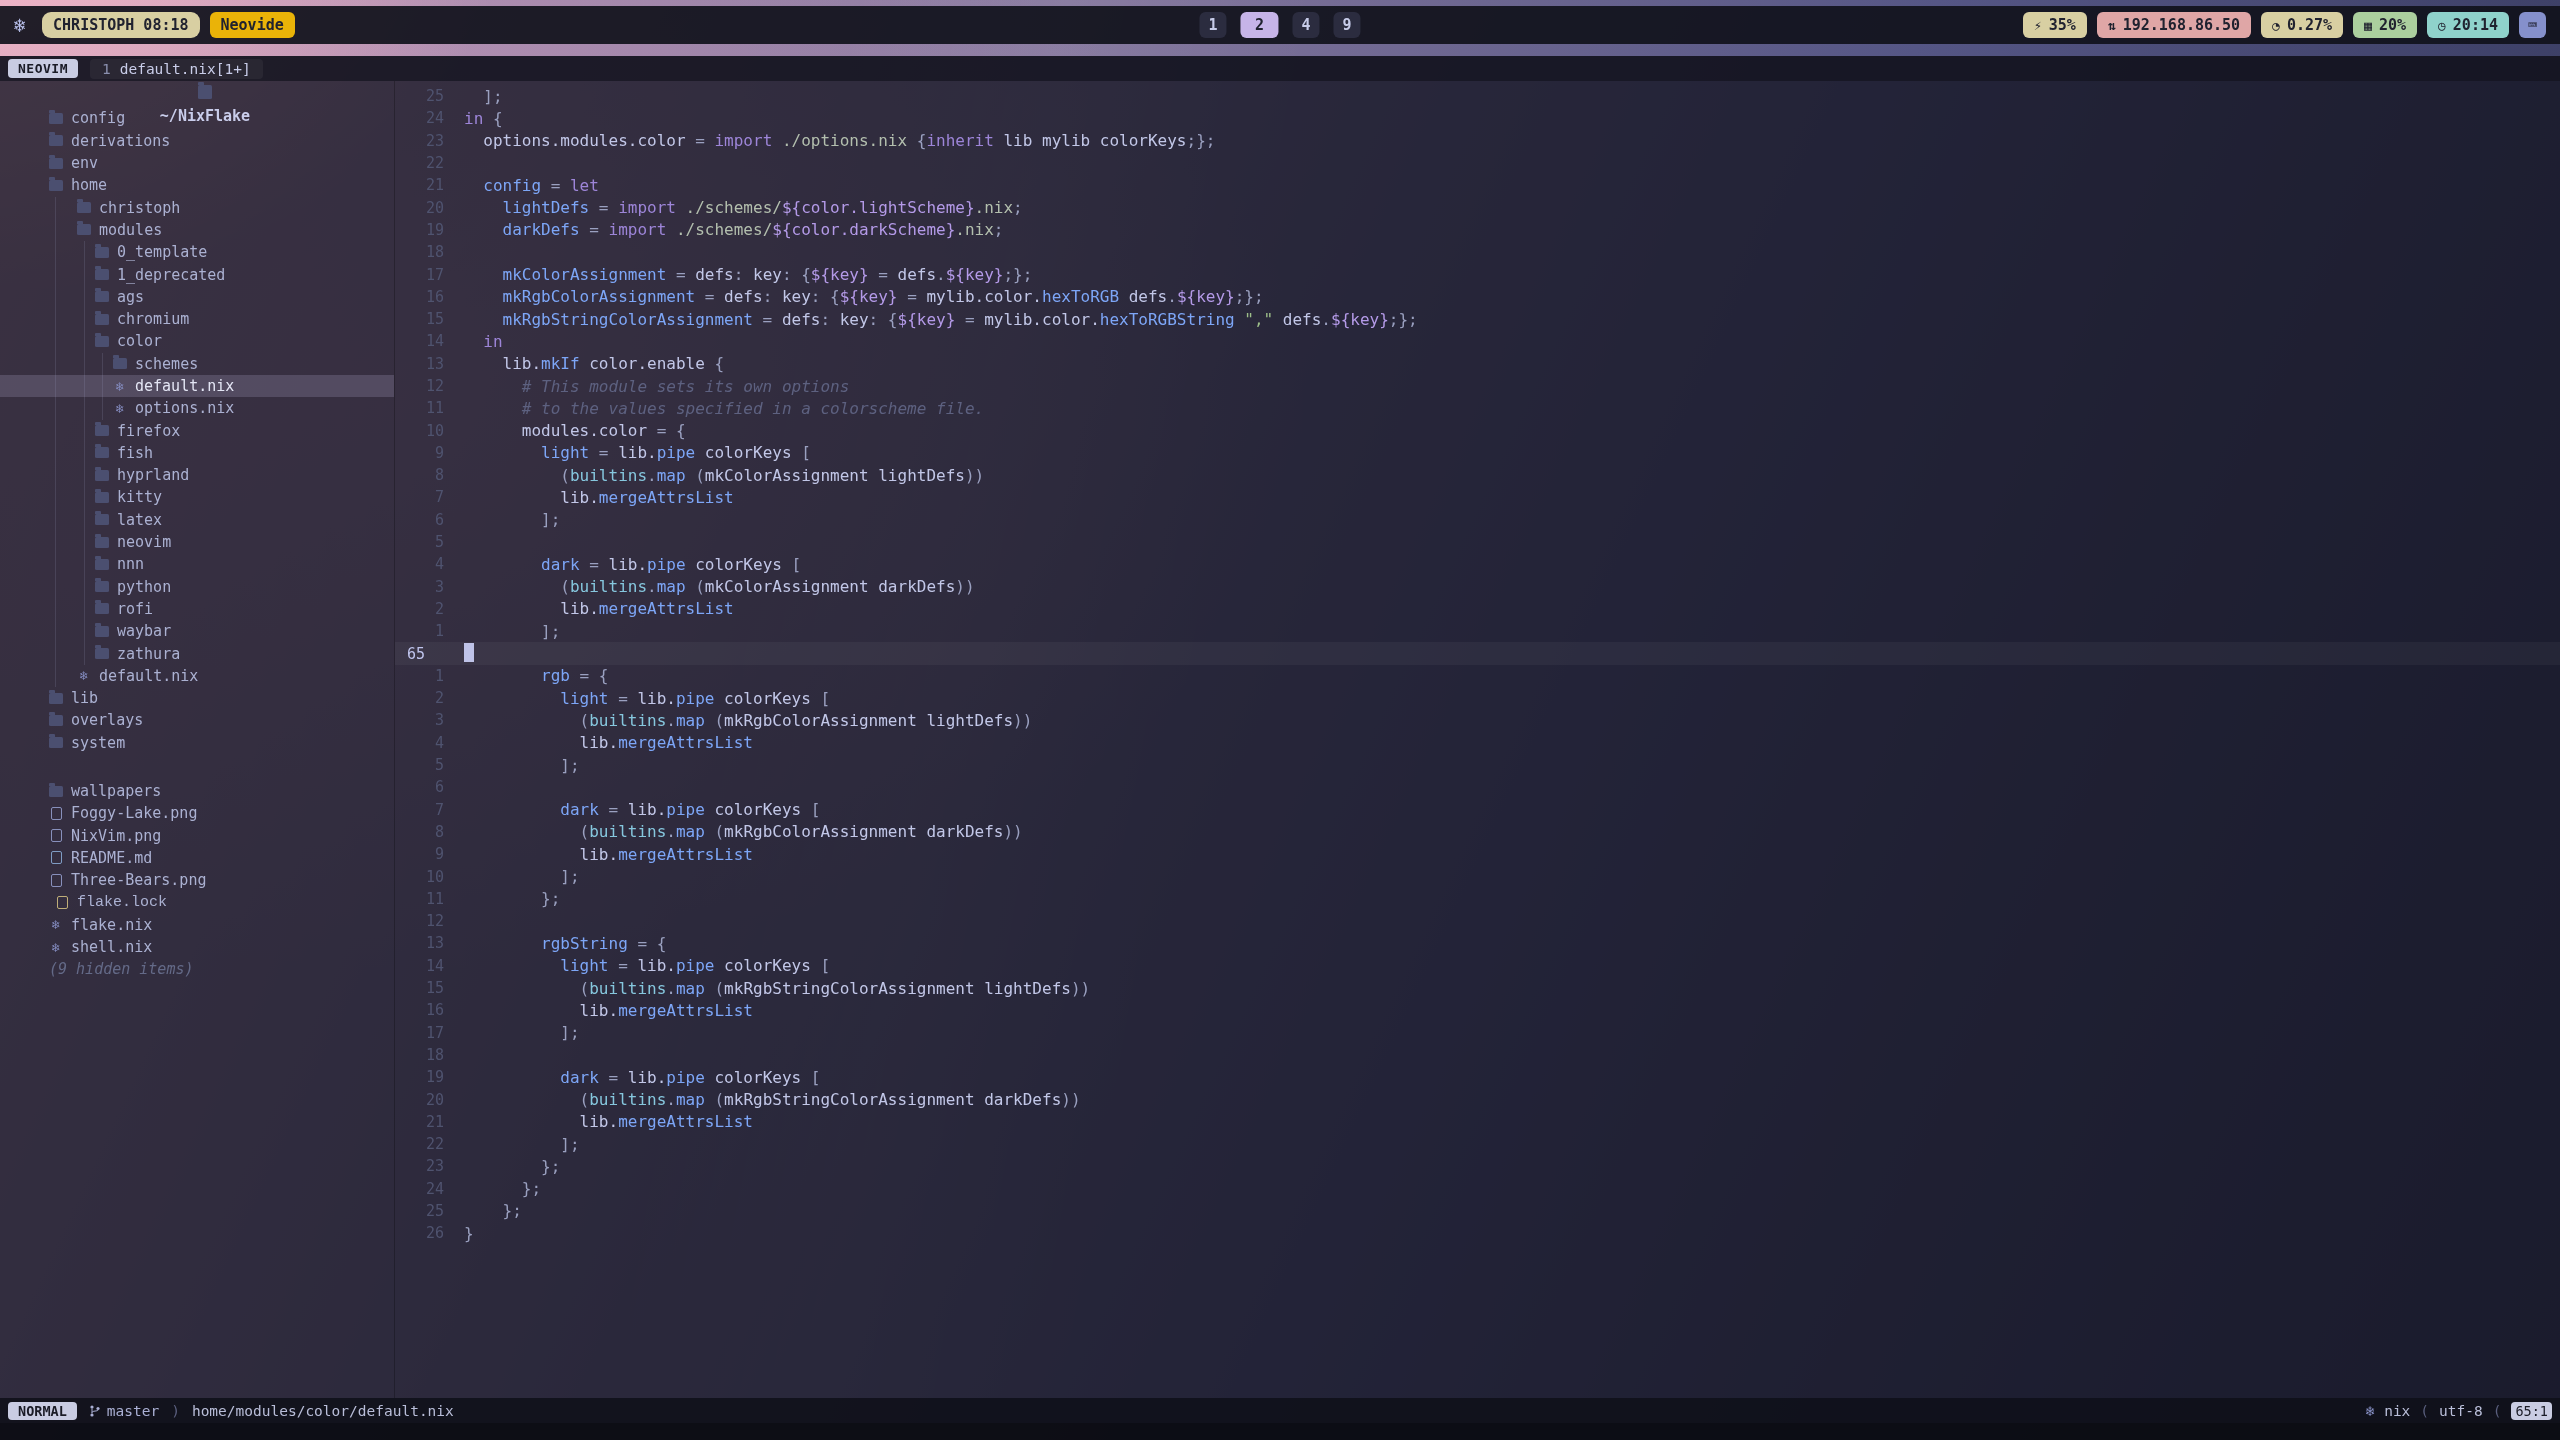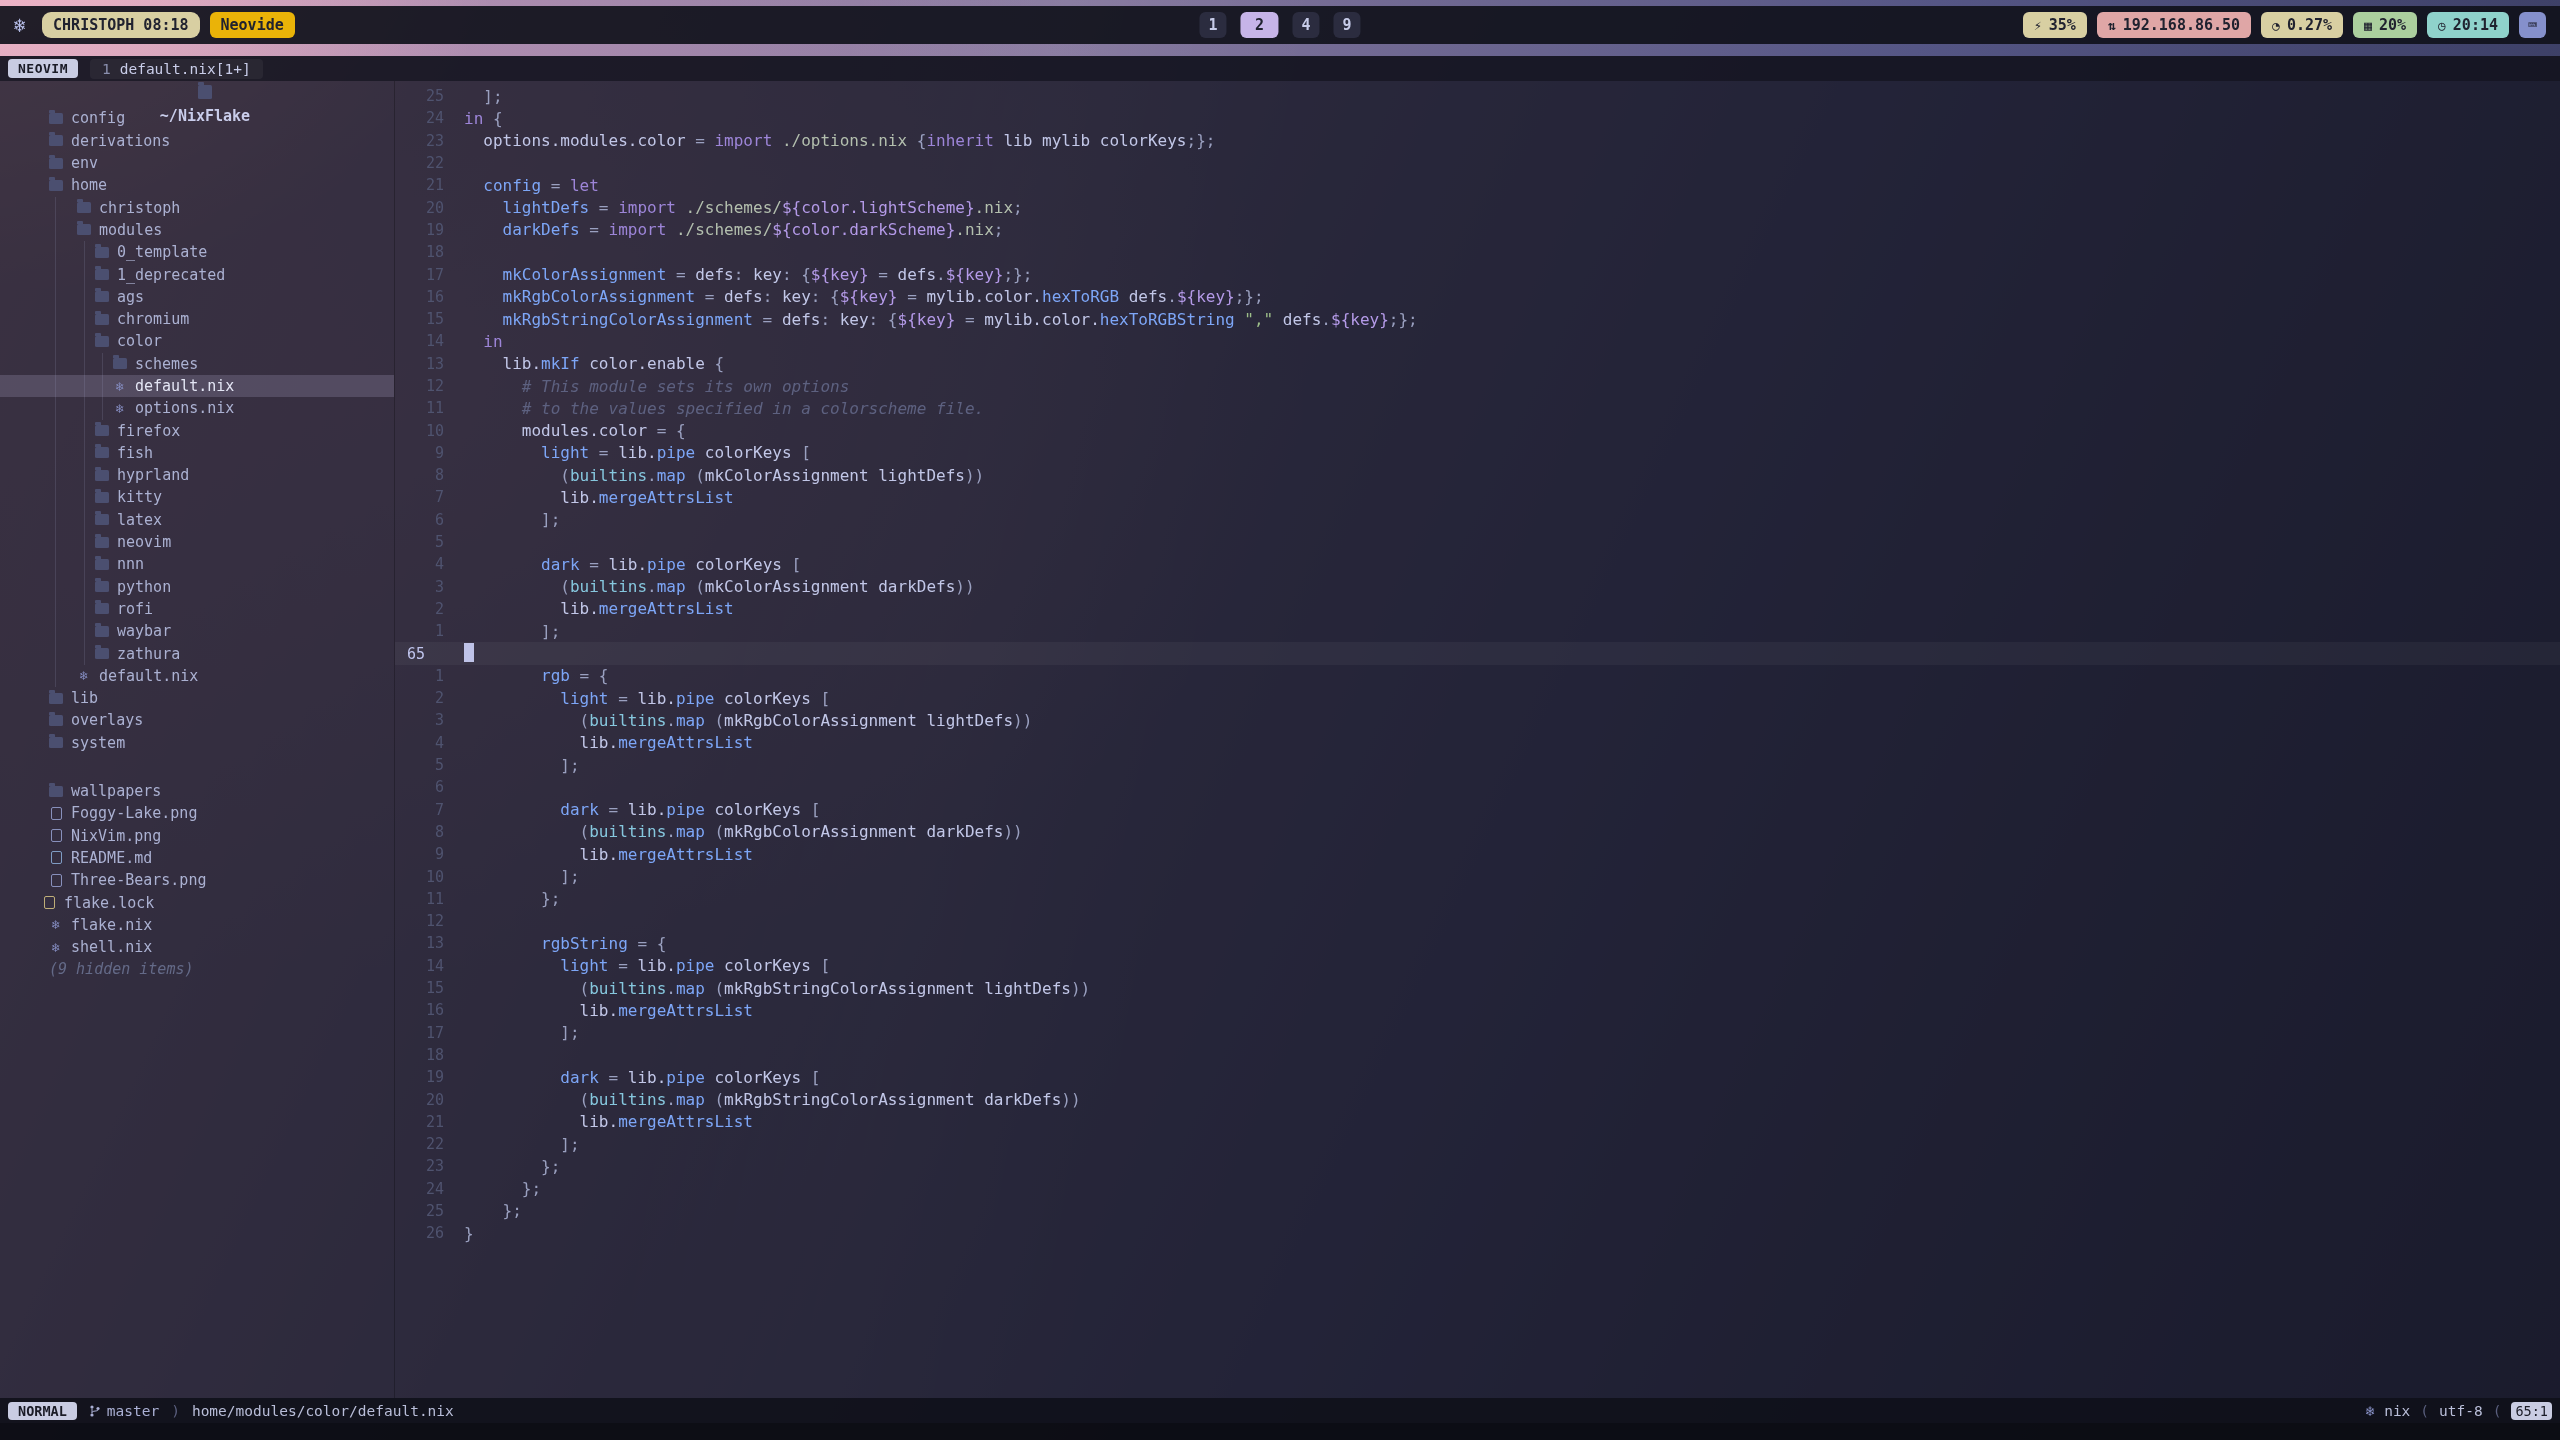--- a/index.html
+++ b/index.html
@@ -289,21 +289,21 @@
             <span class="tlabel">NixVim.png</span>
           </div>
           <div class="titem" style="padding-left: 49px;">
             <span class="ic-doc"></span>
             <span class="tlabel">README.md</span>
           </div>
           <div class="titem" style="padding-left: 49px;">
             <span class="ic-img"></span>
             <span class="tlabel">Three-Bears.png</span>
           </div>
-          <div class="titem" style="padding-left: 42px;">
+          <div class="titem" style="padding-left: 55px; font-family: Liberation Mono, monospace;">
             <span class="ic-lock"></span>
             <span class="tlabel">flake.lock</span>
           </div>
           <div class="titem" style="padding-left: 49px;">
             <span class="ic-nix">❄</span>
             <span class="tlabel">flake.nix</span>
           </div>
           <div class="titem" style="padding-left: 49px;">
             <span class="ic-nix">❄</span>
             <span class="tlabel">shell.nix</span>

